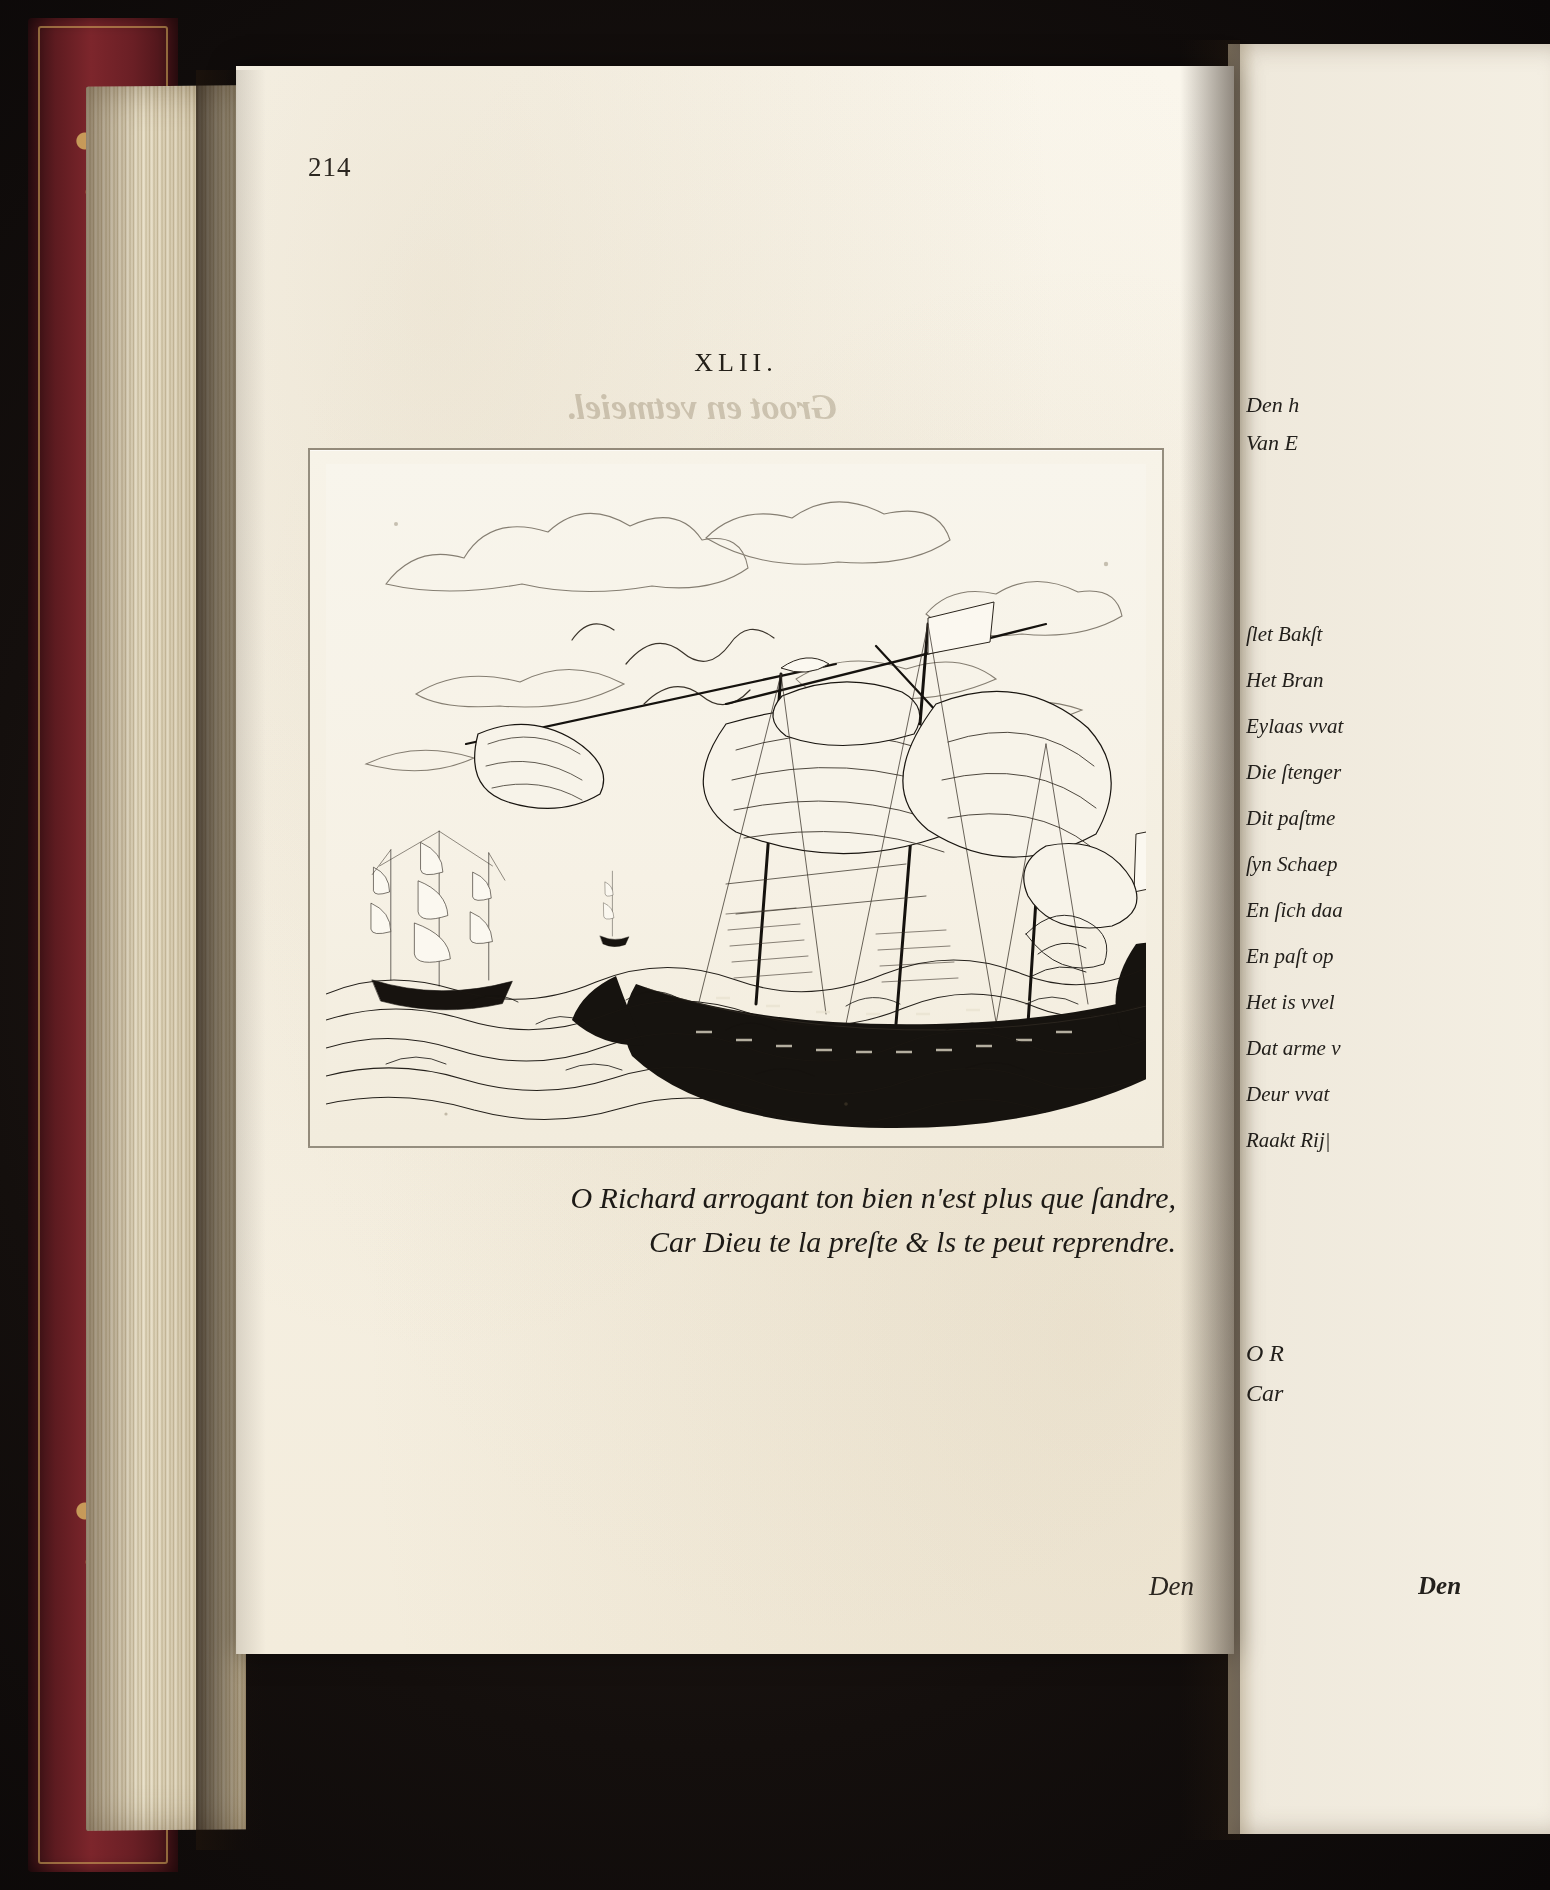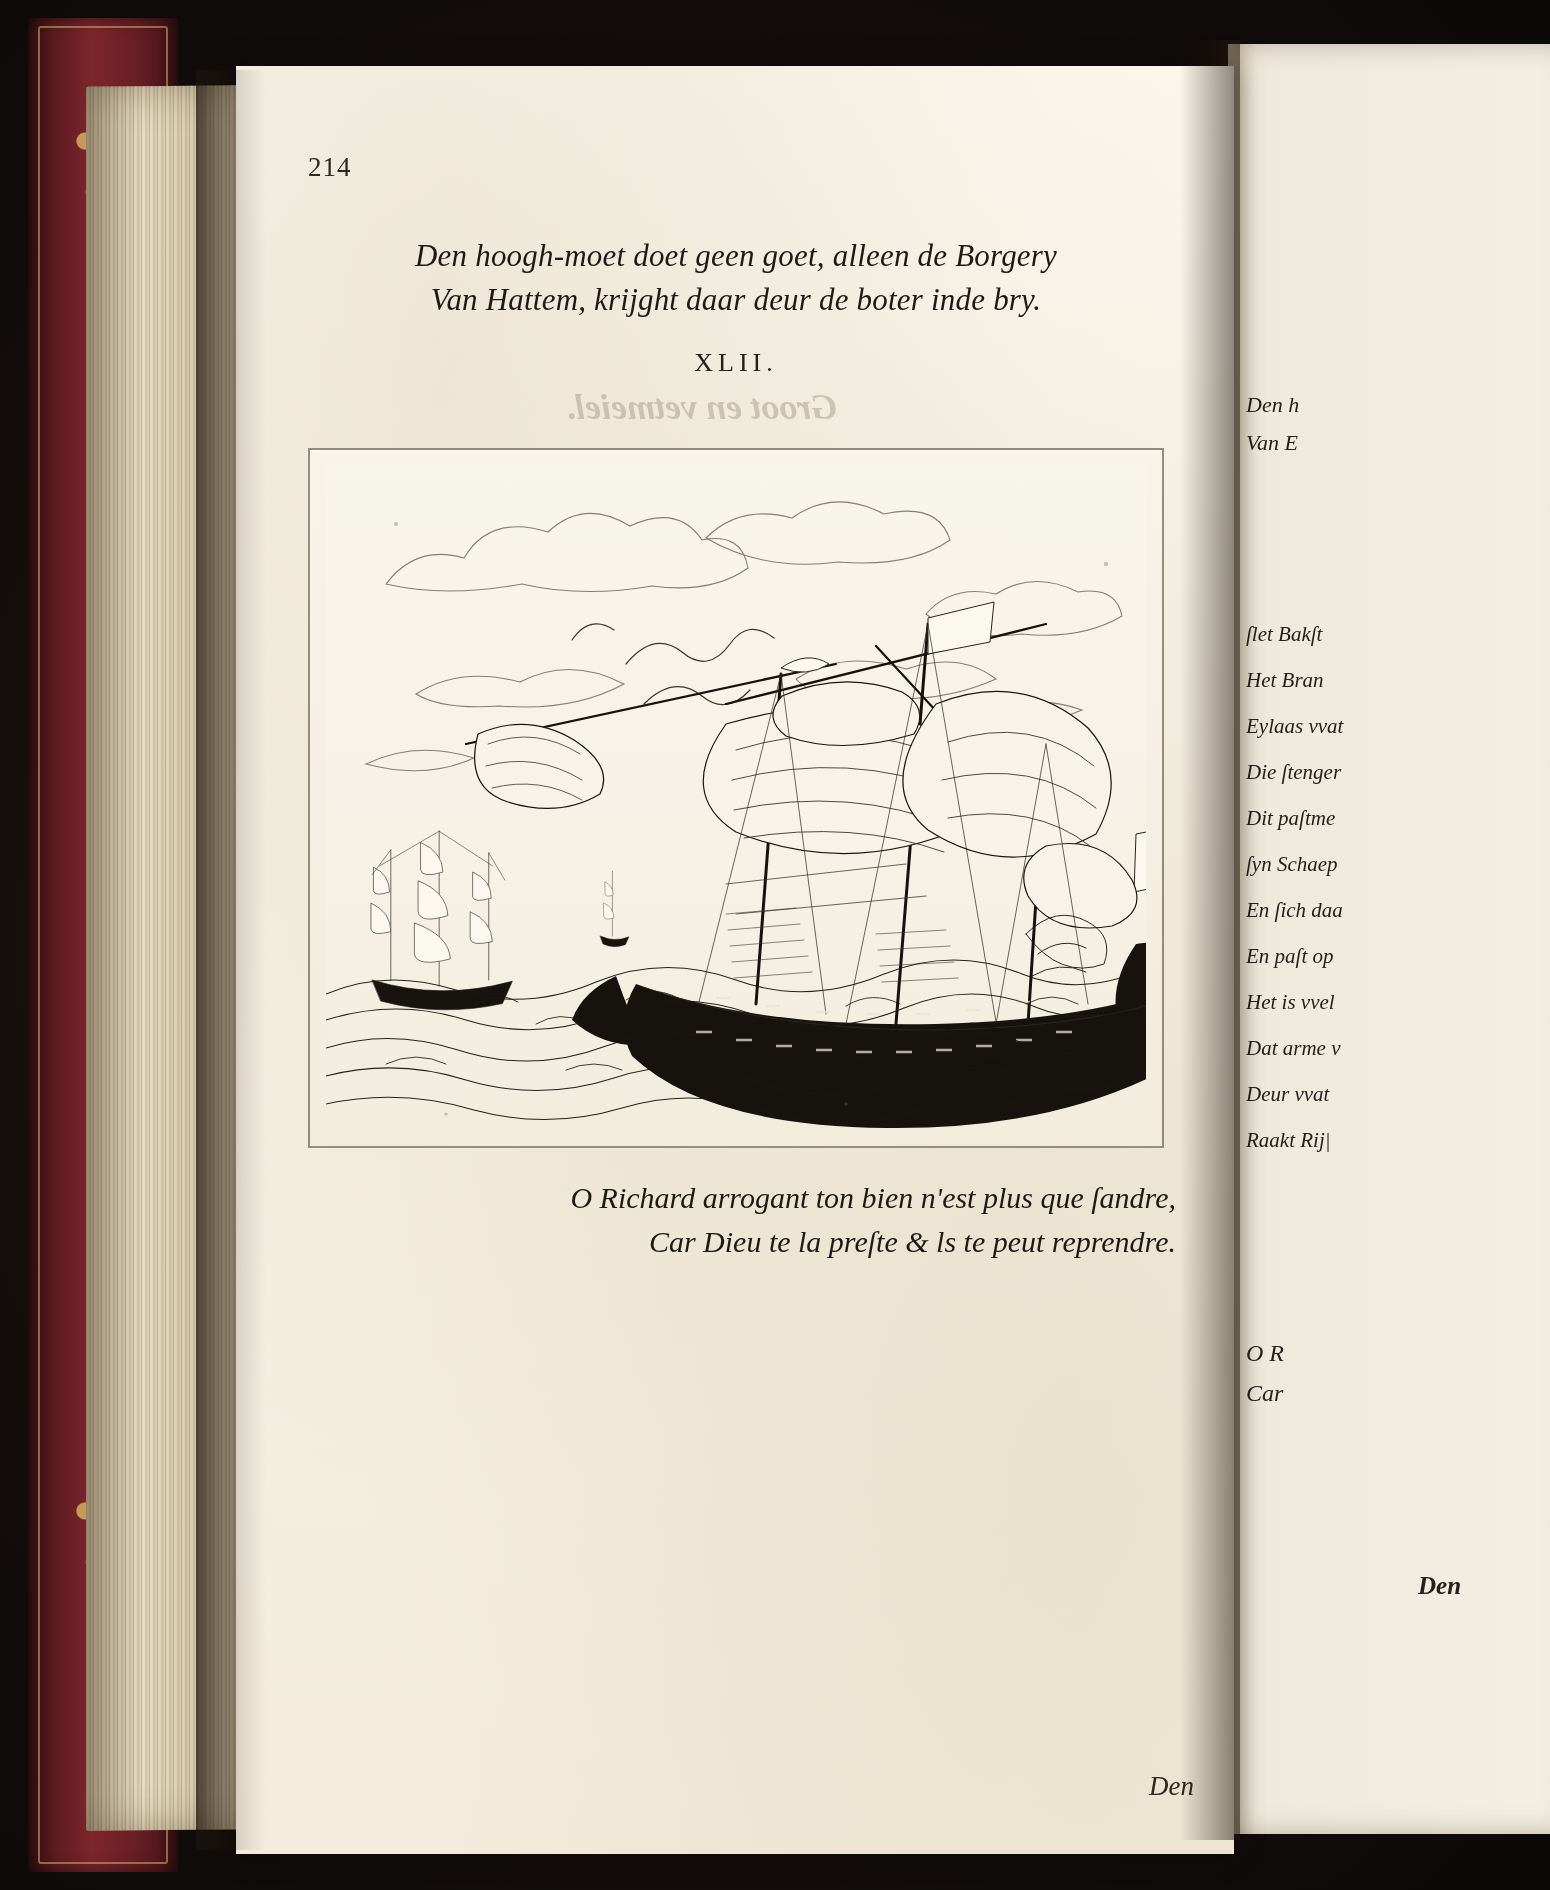--- a/index.html
+++ b/index.html
@@ -135,21 +135,21 @@
     pointer-events: none;
     z-index: 6;
   }
 
   
   .page-left {
     position: absolute;
     left: 236px;
     top: 66px;
     width: 998px;
-    height: 1788px;
+    height: 1588px;
     background:
       linear-gradient(180deg, #faf6ec 0%, #f7f2e6 40%, #f3ecdc 100%);
     box-shadow: 0 0 26px rgba(0,0,0,.35);
   }
   .page-left::before {
     
     content:"";
     position:absolute; inset:0;
     background:
       radial-gradient(ellipse at 20% 15%, rgba(190,170,130,.18), transparent 55%),
@@ -295,24 +295,20 @@
     <div class="folio">214</div>
 
     <div class="ghost" style="left:330px; top:320px; font-size:36px; font-weight:700;">Groot en vetmeiel.</div>
     <div class="ghost" style="left:140px; top:418px; font-size:24px;">Den hoogh-moet van de</div>
     <div class="ghost" style="left:150px; top:462px; font-size:24px;">als d' een gedrucht</div>
     <div class="ghost" style="left:170px; top:500px; font-size:24px;">so haest geoogen hoogh-be-ghin</div>
     <div class="ghost" style="left:130px; top:540px; font-size:24px;">is oock een over-daat</div>
     <div class="ghost" style="left:150px; top:580px; font-size:24px;">en doet de Borgery vergaen</div>
     <div class="ghost" style="left:160px; top:620px; font-size:24px;">daar van het Rijck verdwijnt</div>
 
-    <div class="verse-top">
-      <div>Den hoogh-moet doet geen goet, alleen de Borgery</div>
-      <div>Van Hattem, krijght daar deur de boter inde bry.</div>
-    </div>
 
     <div class="chapter-num">XLII.</div>
 
     <div class="plate-wrap">
       <div class="plate-mark"></div>
       <div class="plate-img">
         <svg viewBox="0 0 820 668" width="100%" height="100%" preserveAspectRatio="xMidYMid slice" aria-hidden="true">
 
           <g class="cloud" opacity="0.75">
             <path d="M60 120 q30 -40 78 -26 q26 -44 84 -26 q36 -34 82 -6 q48 -22 72 14 q40 -8 46 28 q-36 26 -96 18 q-70 12 -130 -2 q-76 14 -136 0z"></path>

